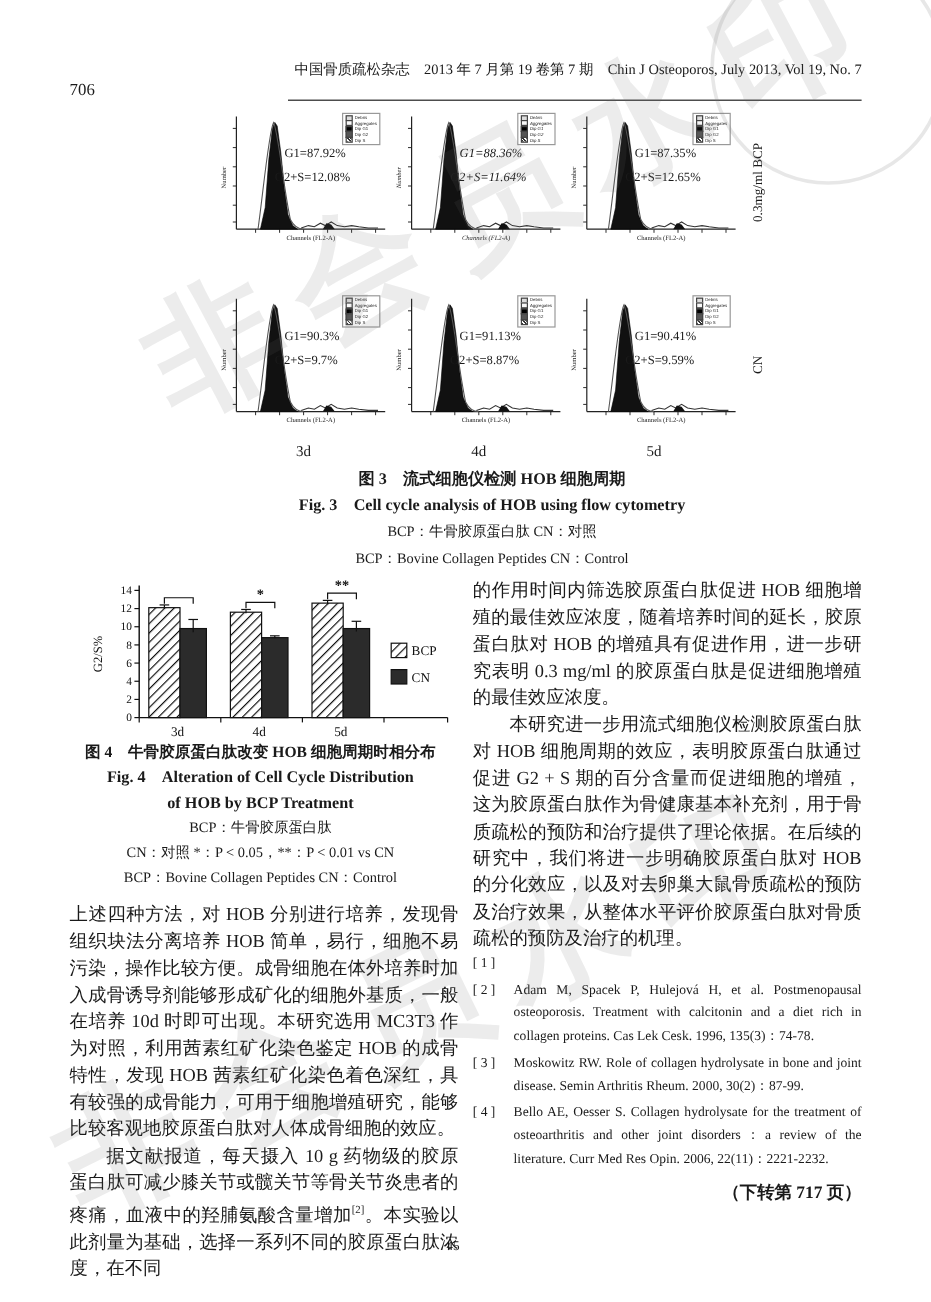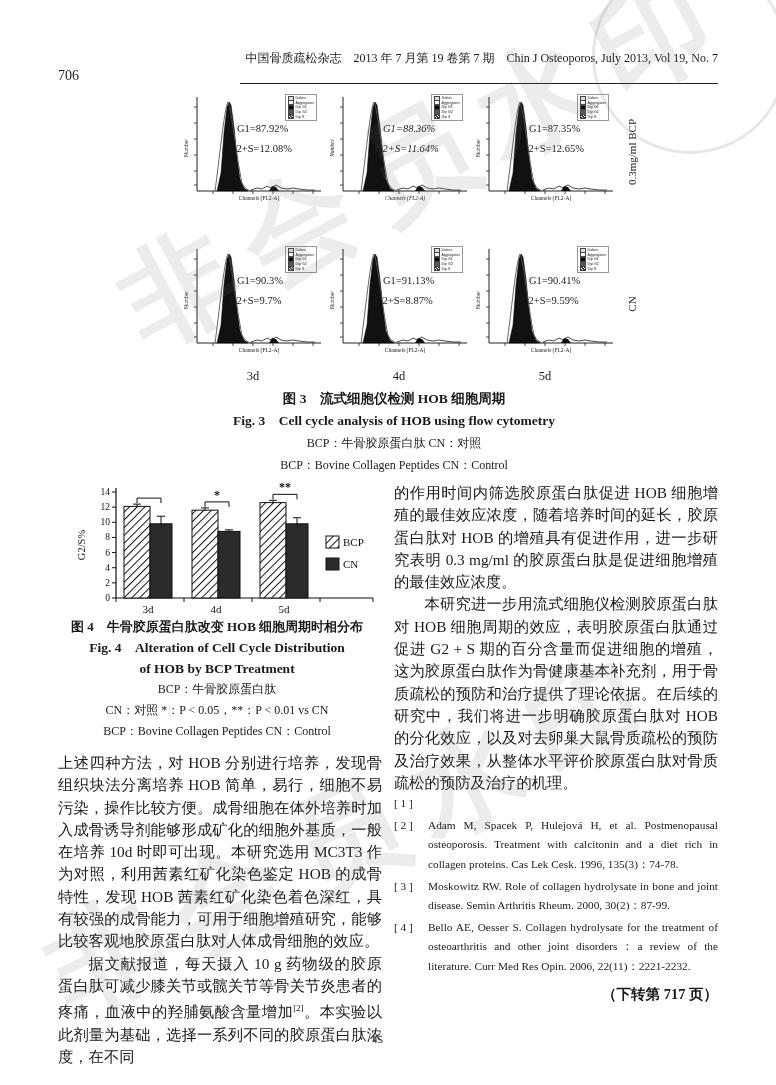--- a/index.html
+++ b/index.html
@@ -27,21 +27,21 @@
   .flrow:nth-child(2) .flsw{background:#f8f8f8;}
   .flrow:nth-child(3) .flsw{background:#000;}
   .flrow:nth-child(4) .flsw{background:#555;}
   .flrow:nth-child(5) .flsw{background:repeating-linear-gradient(45deg,#333 0 1px,#fff 1px 2px);}
   .fg1{position:absolute;left:54px;top:30px;font-size:10.5px;white-space:nowrap;}
   .fg2{position:absolute;left:46px;top:50px;font-size:10.5px;white-space:nowrap;}
   .rowlab{position:absolute;left:438px;width:22px;height:118px;display:flex;align-items:center;justify-content:center;}
   .rowlab span{transform:rotate(-90deg);white-space:nowrap;font-size:11px;}
   .collab{position:absolute;top:276px;width:140px;text-align:center;font-size:12.5px;}
   
-  .cap3{position:absolute;left:174px;top:388px;width:440px;text-align:center;line-height:22px;}
+  .cap3{position:absolute;left:190px;top:388px;width:440px;text-align:center;line-height:22px;}
   .cap4{position:absolute;left:58px;top:616px;width:318px;text-align:center;line-height:21px;}
   .capbold{font-weight:bold;font-size:13.5px;}
   .capnote{font-size:12px;}
   
   #fig4-chart{position:absolute;left:70px;top:480px;width:310px;height:140px;}
   
   .col{position:absolute;width:324px;font-size:15.3px;line-height:22.3px;text-align:justify;}
   #leftcol{left:58px;top:752px;}
   #rightcol{left:394px;top:482px;}
   .para{margin:0;}

